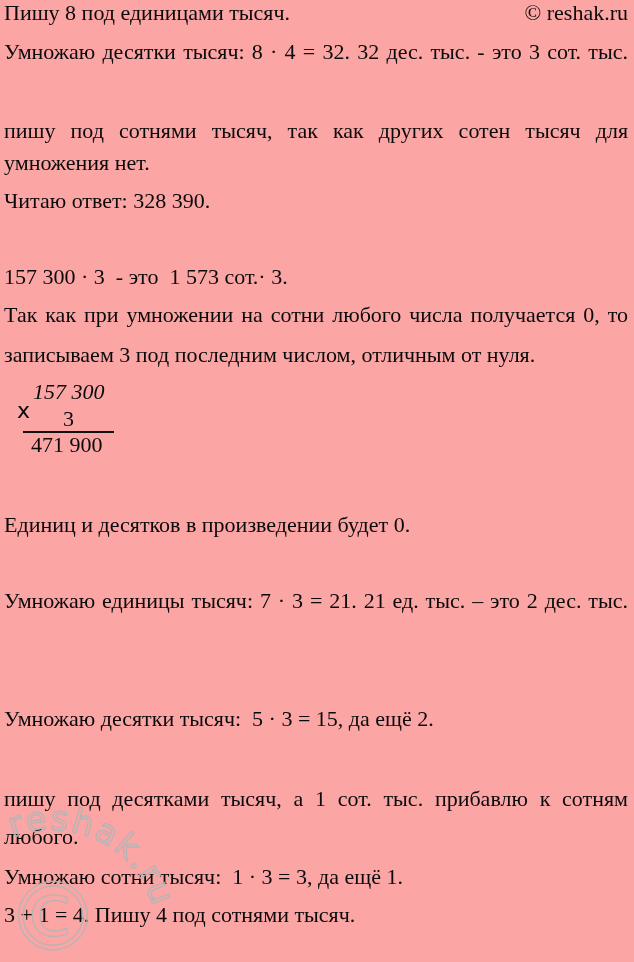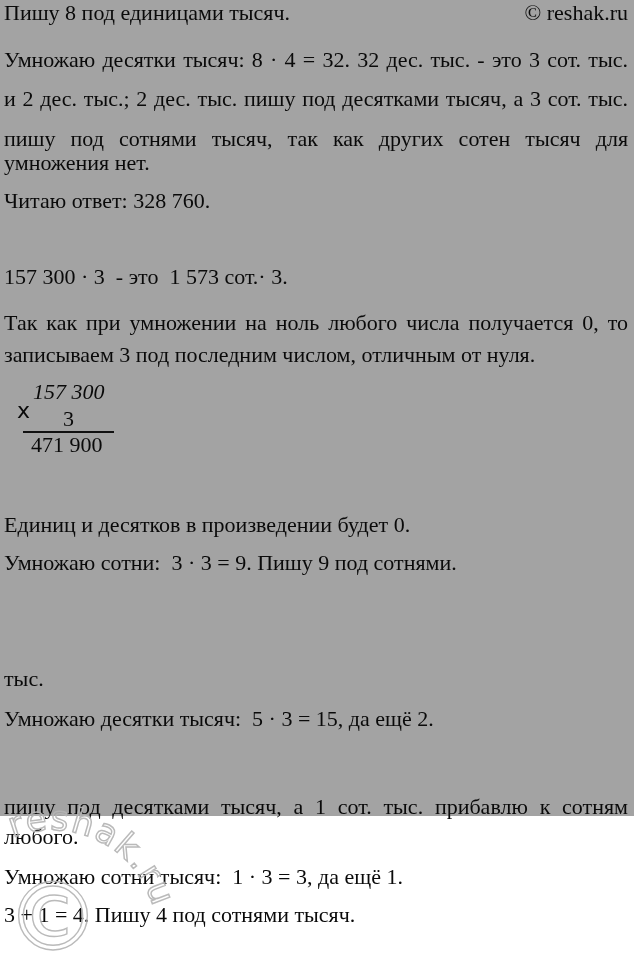--- a/index.html
+++ b/index.html
@@ -5,35 +5,34 @@
   html, body { margin: 0; padding: 0; }
   body {
     width: 634px; height: 962px;
     background: #ffffff;
     font-family: "Liberation Serif", "DejaVu Serif", serif;
     color: #0a0a0a;
     overflow: hidden;
   }
   .page {
     position: relative;
-    width: 634px; height: 816px;
-    background: #a3a3a3;
+    width: 634px; height: 962px;
+    background: #fca5a5;
   }
   .line {
     position: absolute;
     left: 4px; right: 6px;
     height: 30px; line-height: 30px;
     font-size: 22px;
     white-space: normal;
     text-align: left;
   }
   .just {
     text-align: justify;
     text-align-last: justify;
-    margin-top: 8px;
   }
   .row-split {
     display: flex;
     justify-content: space-between;
     align-items: baseline;
   }
   .mult-block span { position: absolute; font-size: 22px; line-height: 30px; }
   .mult-sign {
     position: absolute;
     left: 17px; top: 396px;
@@ -66,40 +65,38 @@
 <body>
 
 <div class="page">
 
   <div class="line row-split" style="top:-2px">
     <span>Пишу 8 под единицами тысяч.</span>
     <span>© reshak.ru</span>
   </div>
 
   <div class="line just" style="top:37px">Умножаю десятки тысяч:  8 · 4 = 32. 32 дес. тыс. - это 3 сот. тыс.</div>
-  <div class="line just" style="top:76px">и 2 дес. тыс.; 2 дес. тыс. пишу под десятками тысяч, а 3 сот. тыс.</div>
   <div class="line just" style="top:116px">пишу под сотнями тысяч, так как других сотен тысяч для</div>
   <div class="line" style="top:148px">умножения нет.</div>
-  <div class="line" style="top:186px">Читаю ответ: 328 760.</div>
+  <div class="line" style="top:186px">Читаю ответ: 328 390.</div>
 
   <div class="line" style="top:262px">157 300 · 3&nbsp; - это&nbsp; 1 573 сот.· 3.</div>
-  <div class="line just" style="top:300px">Так как при умножении на ноль любого числа получается 0, то</div>
+  <div class="line just" style="top:300px">Так как при умножении на сотни любого числа получается 0, то</div>
   <div class="line" style="top:340px">записываем 3 под последним числом, отличным от нуля.</div>
 
   <div class="mult-block">
     <span class="mult-sign">x</span>
     <span class="mult-row1">157 300</span>
     <span class="mult-row2">3</span>
     <div class="mult-rule"></div>
     <span class="mult-row3">471 900</span>
   </div>
 
   <div class="line" style="top:510px">Единиц и десятков в произведении будет 0.</div>
-  <div class="line" style="top:548px">Умножаю сотни:&nbsp; 3 · 3 = 9. Пишу 9 под сотнями.</div>
-  <div class="line" style="top:664px">тыс.</div>
+  <div class="line just" style="top:586px">Умножаю единицы тысяч:  7 · 3 = 21. 21 ед. тыс. – это 2 дес. тыс.</div>
   <div class="line" style="top:704px">Умножаю десятки тысяч:&nbsp; 5 · 3 = 15, да ещё 2.</div>
   <div class="line just" style="top:784px">пишу под десятками тысяч, а 1 сот. тыс. прибавлю к сотням</div>
   <div class="line" style="top:822px">любого.</div>
   <div class="line" style="top:862px">Умножаю сотни тысяч:&nbsp; 1 · 3 = 3, да ещё 1.</div>
   <div class="line" style="top:900px">3 + 1 = 4. Пишу 4 под сотнями тысяч.</div>
 
   <svg class="stamp-svg" viewBox="0 0 230 167">
     <defs>
       <path id="wm-arc" d="M 12.7 42.7 A 105 105 0 0 1 156 125.4" fill="none"></path>
     </defs>

